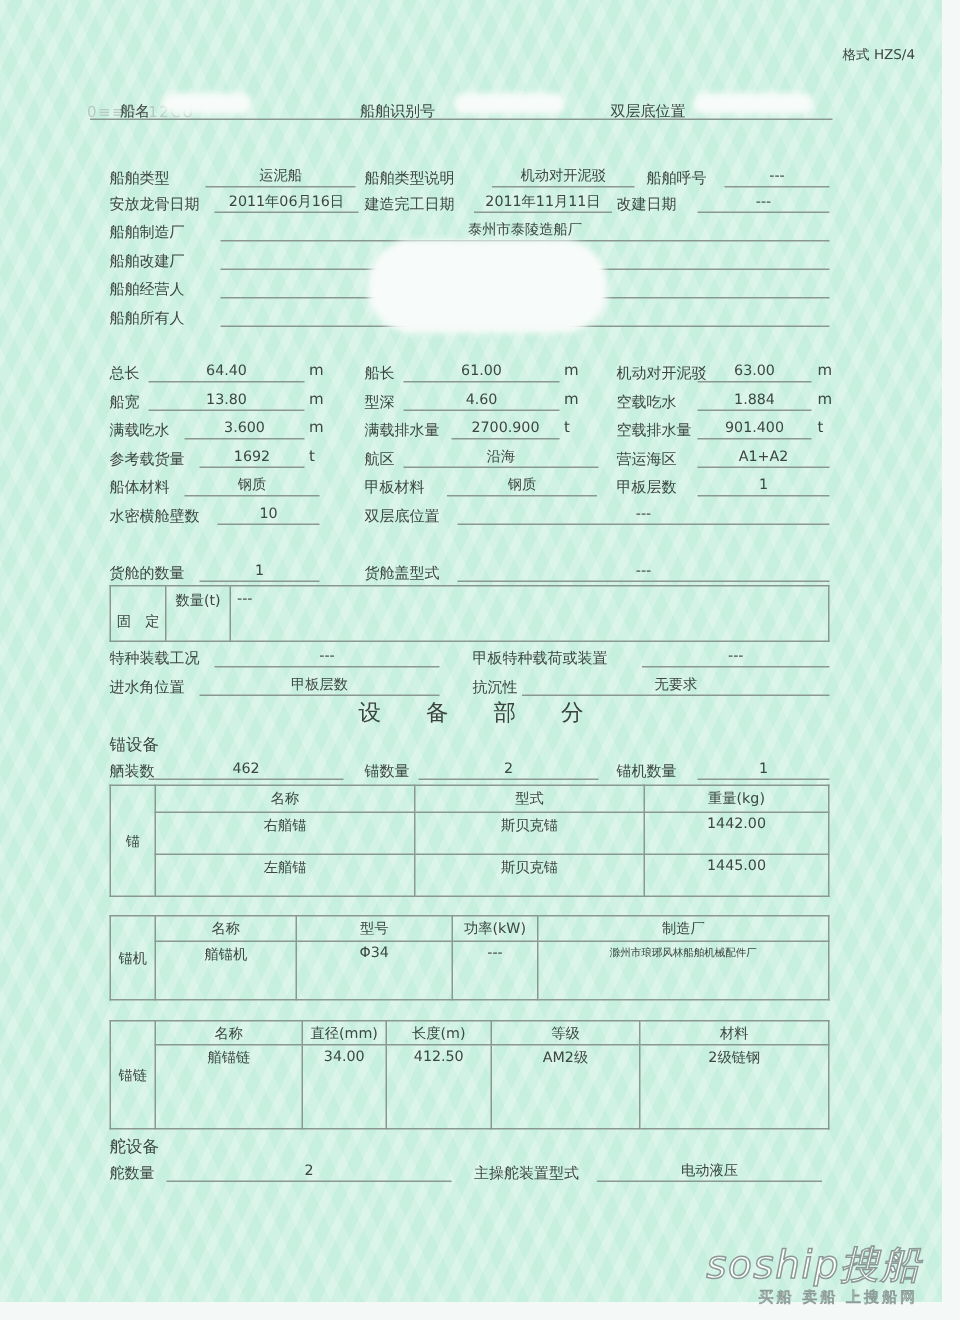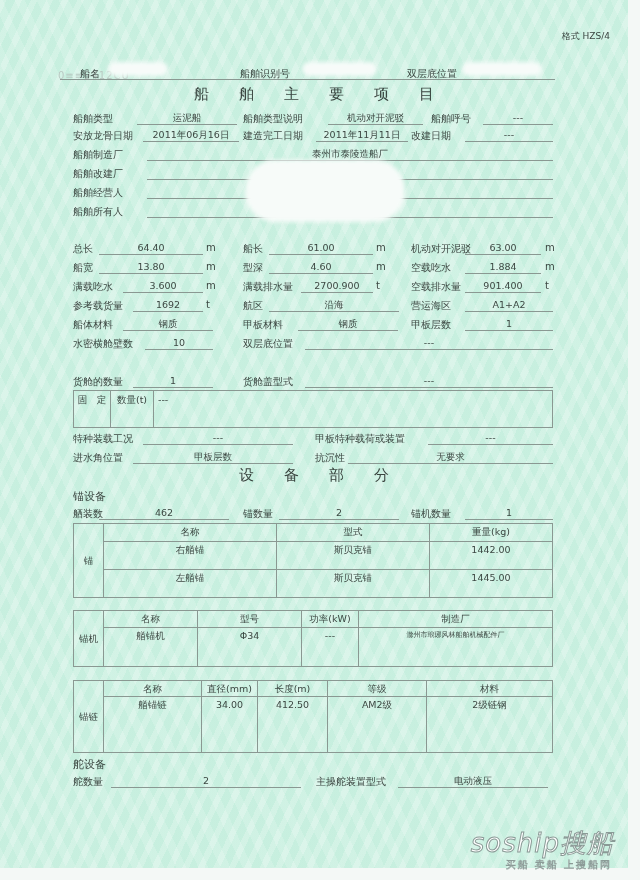--- a/index.html
+++ b/index.html
@@ -52,21 +52,20 @@
 
   <div class="abs ghost">0≡≡9412CU</div>
   <div class="abs hdr-label" style="left:80px">船名</div>
   <div class="abs mask" style="left:108px;top:62px;width:60px;height:14px"></div>
   <div class="abs hdr-label" style="left:240px">船舶识别号</div>
   <div class="abs mask" style="left:302px;top:62px;width:75px;height:14px"></div>
   <div class="abs hdr-label" style="left:407px">双层底位置</div>
   <div class="abs mask" style="left:462px;top:62px;width:80px;height:14px"></div>
   <div class="abs hdr-line"></div>
 
-  <div class="abs section-title" style="top:85px">船舶主要项目</div>
 
   <div class="row" style="top:110px; width:480px">
     <span class="lbl" style="left:0">船舶类型</span>
     <span class="val" style="left:64px;width:100px">运泥船</span>
     <span class="lbl" style="left:170px">船舶类型说明</span>
     <span class="val" style="left:255px;width:95px">机动对开泥驳</span>
     <span class="lbl" style="left:358px">船舶呼号</span>
     <span class="val" style="left:410px;width:70px">---</span>
   </div>
   <div class="row" style="top:127px; width:480px">
@@ -155,21 +154,21 @@
   <div class="row" style="top:373px; width:485px">
     <span class="lbl" style="left:0">货舱的数量</span>
     <span class="val" style="left:60px;width:80px">1</span>
     <span class="lbl" style="left:170px">货舱盖型式</span>
     <span class="val" style="left:232px;width:248px">---</span>
   </div>
 
   <table class="grid" style="left:73px;top:390px;width:480px;height:38px">
     <tbody>
         <tr style="height:19px">
-      <td style="width:37px;text-align:center;padding-top:3px">固　定</td>
+      <td style="width:37px;text-align:center;padding-top:17px">固　定</td>
       <td style="width:43px;padding-top:3px">数量(t)</td>
       <td style="text-align:left;padding-left:4px;padding-top:3px">---</td>
     </tr>
   </tbody>
     </table>
 
   <div class="row" style="top:430px; width:485px">
     <span class="lbl" style="left:0">特种装载工况</span>
     <span class="val" style="left:70px;width:150px">---</span>
     <span class="lbl" style="left:242px">甲板特种载荷或装置</span>

